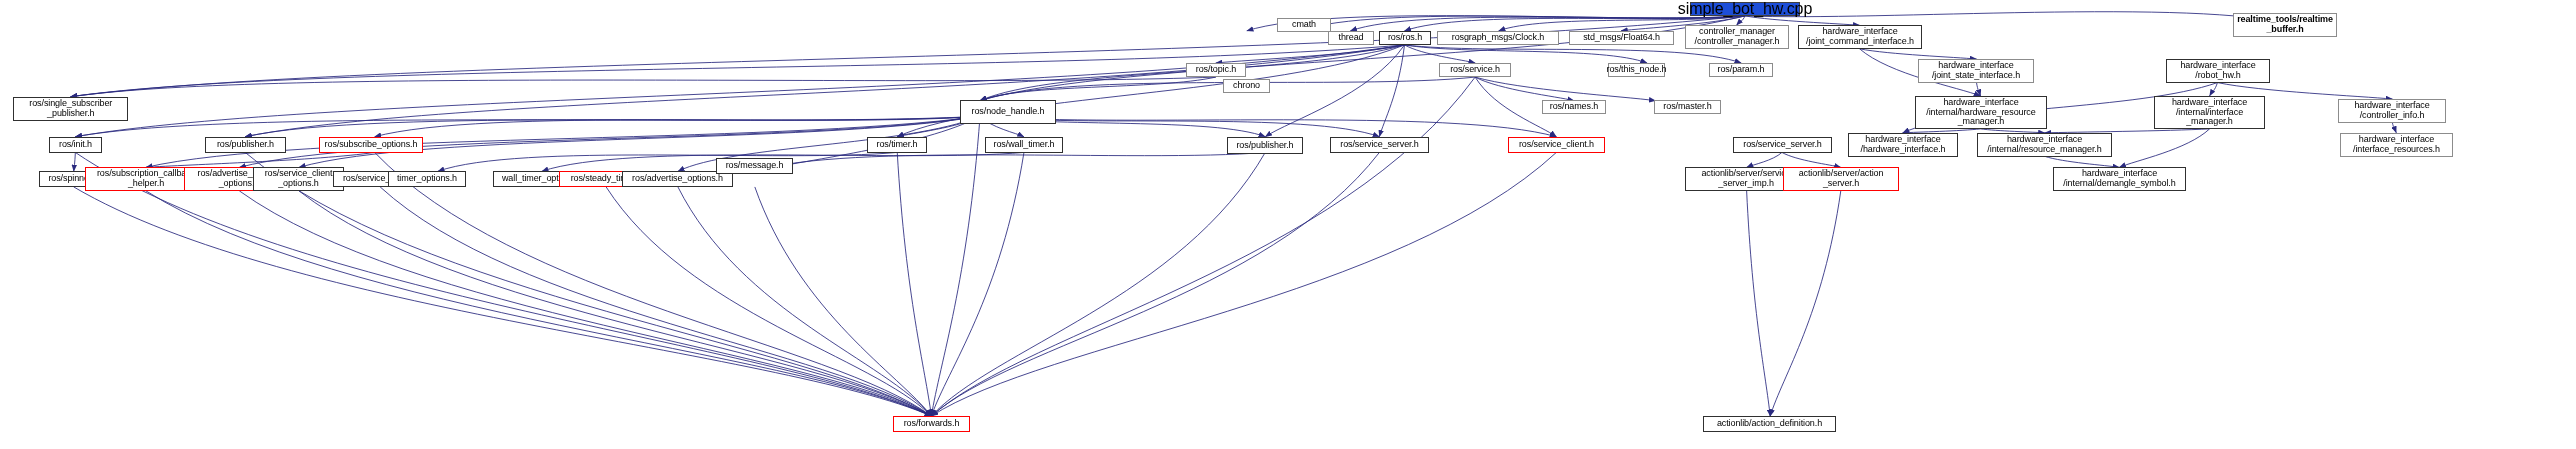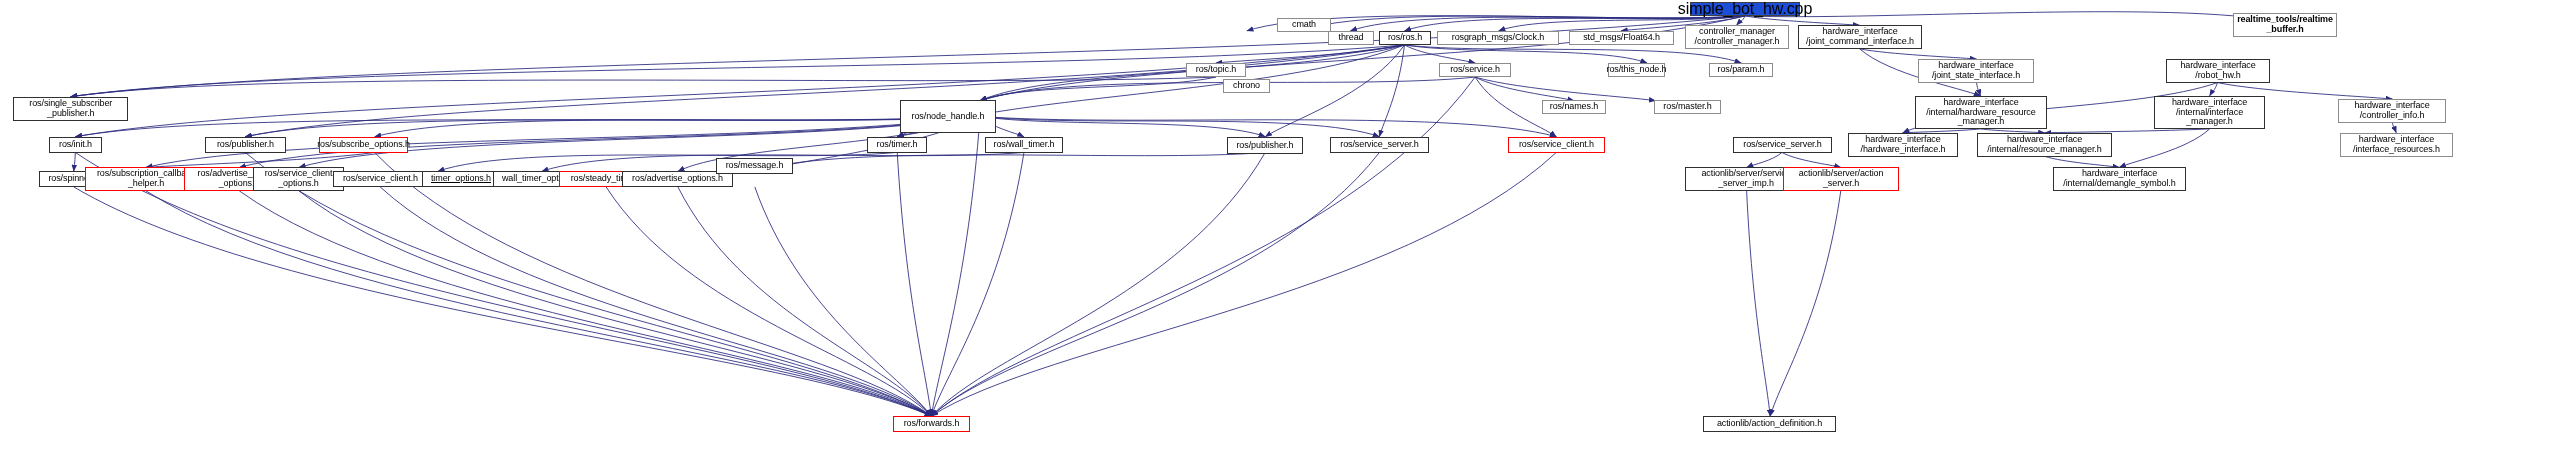--- a/index.html
+++ b/index.html
@@ -155,55 +155,55 @@
       <div class="node faint" style="left: 1186px; top: 63px; width: 60px; height: 14px;">ros/topic.h</div>
       <div class="node faint" style="left: 1439px; top: 63px; width: 72px; height: 14px;">ros/service.h</div>
       <div class="node faint" style="left: 1608px; top: 63px; width: 57px; height: 14px;">ros/this_node.h</div>
       <div class="node faint" style="left: 1709px; top: 63px; width: 64px; height: 14px;">ros/param.h</div>
       <div class="node faint" style="left: 1918px; top: 59px; width: 116px; height: 23.5px;">hardware_interface
 /joint_state_interface.h</div>
       <div class="node bold" style="left: 2166px; top: 59px; width: 104px; height: 23.5px;">hardware_interface
 /robot_hw.h</div>
       <div class="node bold" style="left: 13.3px; top: 97px; width: 115px; height: 23.5px;">ros/single_subscriber
 _publisher.h</div>
-      <div class="node bold" style="left: 900px; top: 100px; width: 96px; height: 33px;">ros/node_handle.h</div>
+      <div class="node bold" style="left: 960px; top: 100px; width: 96px; height: 24px;">ros/node_handle.h</div>
       <div class="node faint" style="left: 1542px; top: 100px; width: 64px; height: 14px;">ros/names.h</div>
       <div class="node faint" style="left: 1622px; top: 100px; width: 67px; height: 14px; margin-left: 32px;">ros/master.h</div>
       <div class="node bold" style="left: 1915px; top: 96px; width: 132px; height: 33px;">hardware_interface
 /internal/hardware_resource
 _manager.h</div>
       <div class="node bold" style="left: 2154px; top: 96px; width: 111px; height: 33px;">hardware_interface
 /internal/interface
 _manager.h</div>
       <div class="node faint" style="left: 2338px; top: 99px; width: 108px; height: 23.5px;">hardware_interface
 /controller_info.h</div>
       <div class="node bold" style="left: 49px; top: 137px; width: 53px; height: 15.7px;">ros/init.h</div>
       <div class="node bold" style="left: 205px; top: 137px; width: 81px; height: 15.7px;">ros/publisher.h</div>
-      <div class="node red" style="left: 319px; top: 137px; width: 89px; height: 15.7px;">ros/subscribe_options.h</div>
+      <div class="node red" style="left: 319px; top: 137px; width: 104px; height: 15.7px;">ros/subscribe_options.h</div>
       <div class="node bold" style="left: 867px; top: 137px; width: 60px; height: 15.7px;">ros/timer.h</div>
       <div class="node bold" style="left: 985px; top: 137px; width: 78px; height: 15.7px;">ros/wall_timer.h</div>
       <div class="node bold" style="left: 1227px; top: 137px; width: 76px; height: 17px;">ros/publisher.h</div>
       <div class="node bold" style="left: 1330px; top: 137px; width: 99px; height: 15.7px;">ros/service_server.h</div>
       <div class="node red" style="left: 1508px; top: 137px; width: 97px; height: 15.7px;">ros/service_client.h</div>
       <div class="node bold" style="left: 1733px; top: 137px; width: 99px; height: 15.7px;">ros/service_server.h</div>
       <div class="node bold" style="left: 1848px; top: 133px; width: 110px; height: 23.5px;">hardware_interface
 /hardware_interface.h</div>
       <div class="node bold" style="left: 1977px; top: 133px; width: 135px; height: 23.5px;">hardware_interface
 /internal/resource_manager.h</div>
       <div class="node faint" style="left: 2340px; top: 133px; width: 113px; height: 23.5px;">hardware_interface
 /interface_resources.h</div>
       <div class="node bold" style="left: 39px; top: 171px; width: 69px; height: 15.7px;">ros/spinner.h</div>
       <div class="node red" style="left: 85px; top: 167px; width: 122px; height: 23.5px;">ros/subscription_callback
 _helper.h</div>
       <div class="node red" style="left: 184px; top: 167px; width: 110px; height: 23.5px;">ros/advertise_service
 _options.h</div>
       <div class="node bold" style="left: 253px; top: 167px; width: 91px; height: 23.5px;">ros/service_client
 _options.h</div>
       <div class="node bold" style="left: 333px; top: 171px; width: 95px; height: 15.7px;">ros/service_client.h</div>
-      <div class="node bold" style="left: 422px; top: 171px; width: 78px; height: 15.7px; text-decoration: underline;">timer_options.h</div>
+      <div class="node bold" style="left: 388px; top: 171px; width: 78px; height: 15.7px;">timer_options.h</div>
       <div class="node bold" style="left: 493px; top: 171px; width: 98px; height: 15.7px;">wall_timer_options.h</div>
       <div class="node red" style="left: 559px; top: 171px; width: 95px; height: 15.7px;">ros/steady_timer.h</div>
       <div class="node bold" style="left: 622px; top: 171px; width: 111px; height: 15.7px;">ros/advertise_options.h</div>
       <div class="node bold" style="left: 716px; top: 158px; width: 77px; height: 15.7px;">ros/message.h</div>
       <div class="node bold" style="left: 1685px; top: 167px; width: 122px; height: 23.5px;">actionlib/server/service
 _server_imp.h</div>
       <div class="node red" style="left: 1783px; top: 167px; width: 116px; height: 23.5px;">actionlib/server/action
 _server.h</div>
       <div class="node bold" style="left: 2053px; top: 167px; width: 133px; height: 23.5px;">hardware_interface
 /internal/demangle_symbol.h</div>

